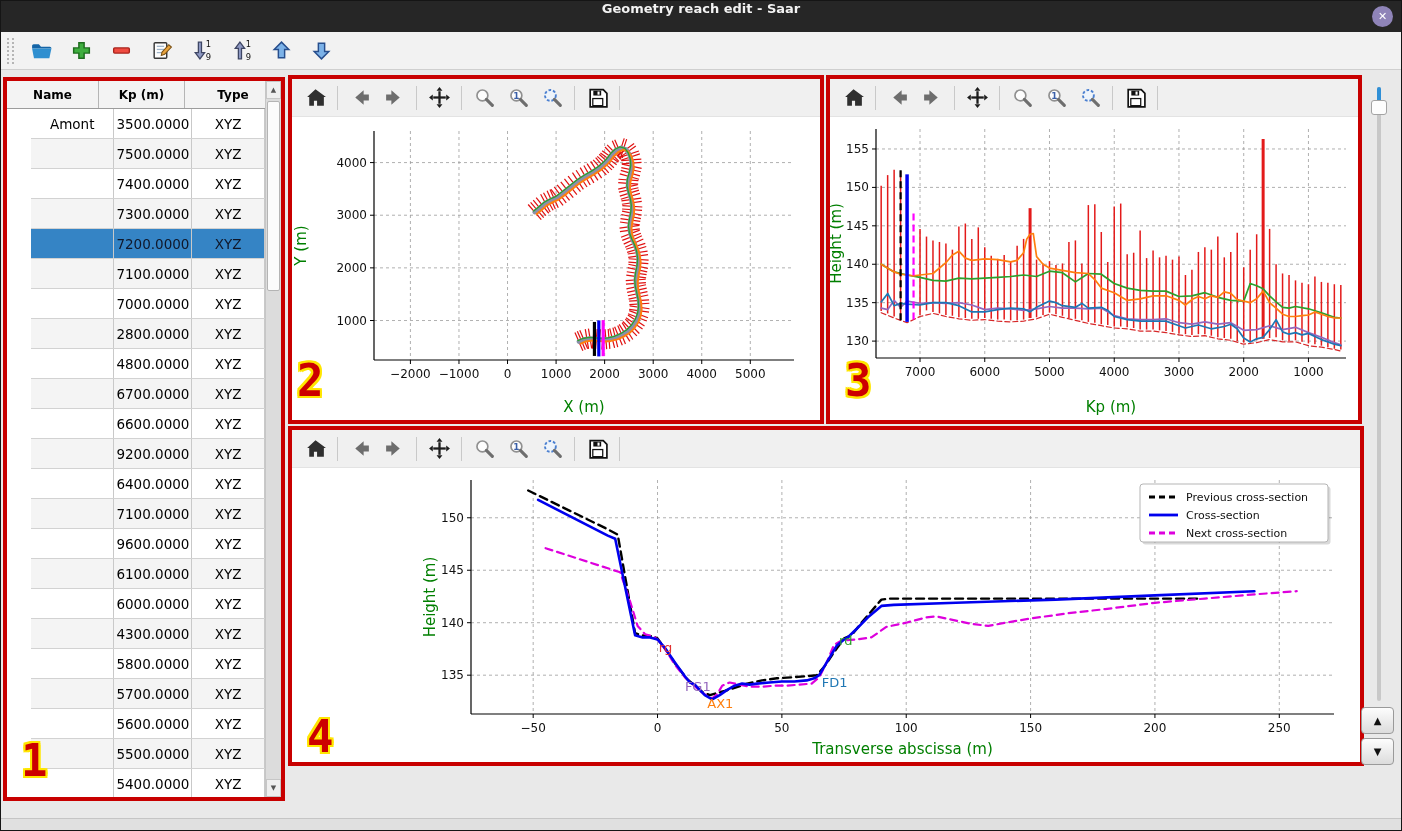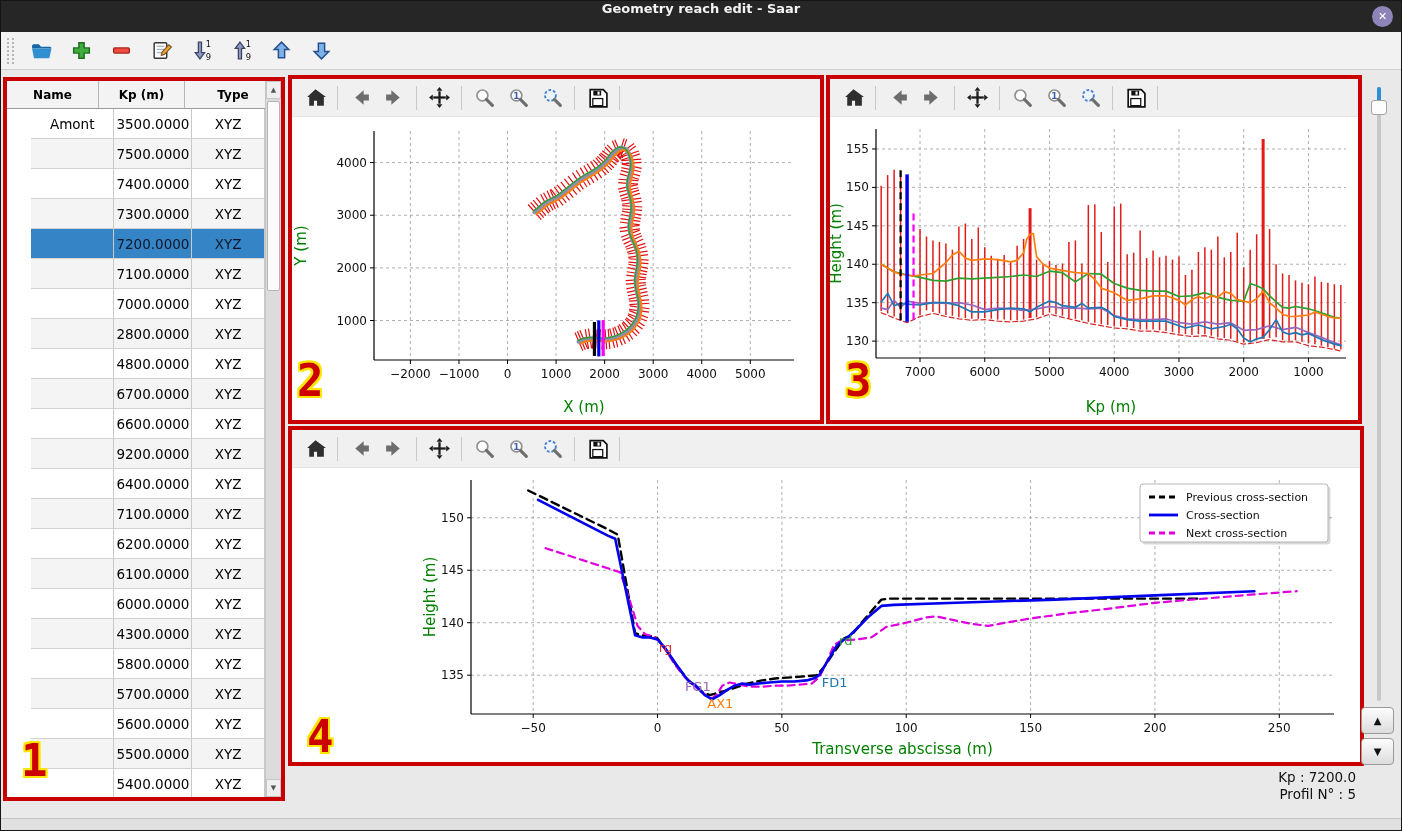--- a/index.html
+++ b/index.html
@@ -204,21 +204,21 @@
             <div class="tcell c-kp">6400.0000</div>
             <div class="tcell c-type">XYZ</div>
           </div>
           <div class="trow">
             <div class="tcell c-name"></div>
             <div class="tcell c-kp">7100.0000</div>
             <div class="tcell c-type">XYZ</div>
           </div>
           <div class="trow">
             <div class="tcell c-name"></div>
-            <div class="tcell c-kp">6200.0000</div>
+            <div class="tcell c-kp">9600.0000</div>
             <div class="tcell c-type">XYZ</div>
           </div>
           <div class="trow">
             <div class="tcell c-name"></div>
             <div class="tcell c-kp">6100.0000</div>
             <div class="tcell c-type">XYZ</div>
           </div>
           <div class="trow">
             <div class="tcell c-name"></div>
             <div class="tcell c-kp">6000.0000</div>
@@ -747,24 +747,20 @@
     <div class="fill"></div>
     <div class="handle"></div>
   </div>
   <button class="nav-btn" id="btn-up">
       <span>▲</span>
     </button>
   <button class="nav-btn" id="btn-down">
       <span>▼</span>
     </button>
 
-  <div class="status-box">
-    <div>Kp : 7200.0</div>
-    <div>Profil N° : 5</div>
-  </div>
 
   <div class="bottom-strip"></div>
 
   <div class="panel-num" id="num1">1</div>
   <div class="panel-num" id="num2">2</div>
   <div class="panel-num" id="num3">3</div>
   <div class="panel-num" id="num4">4</div>
 
 </div>
 

